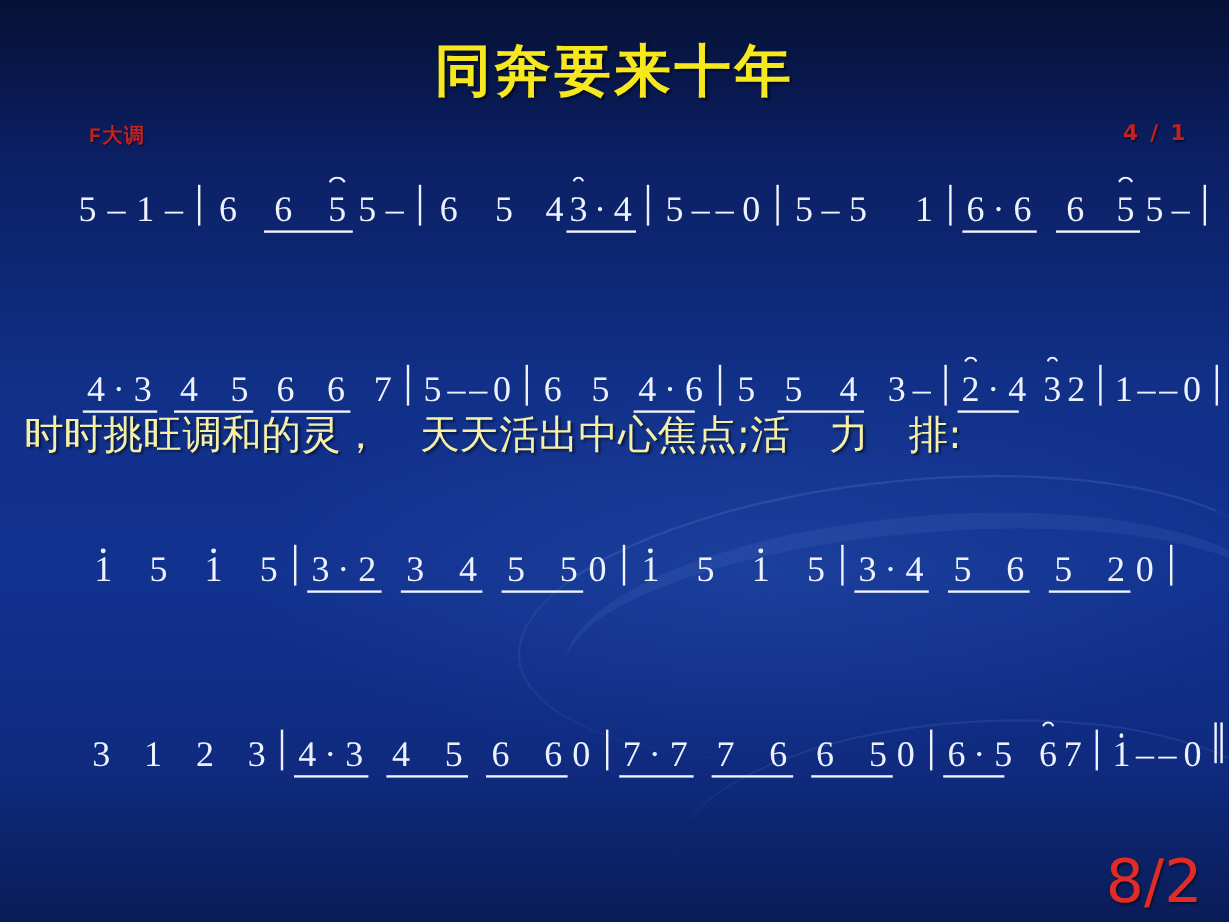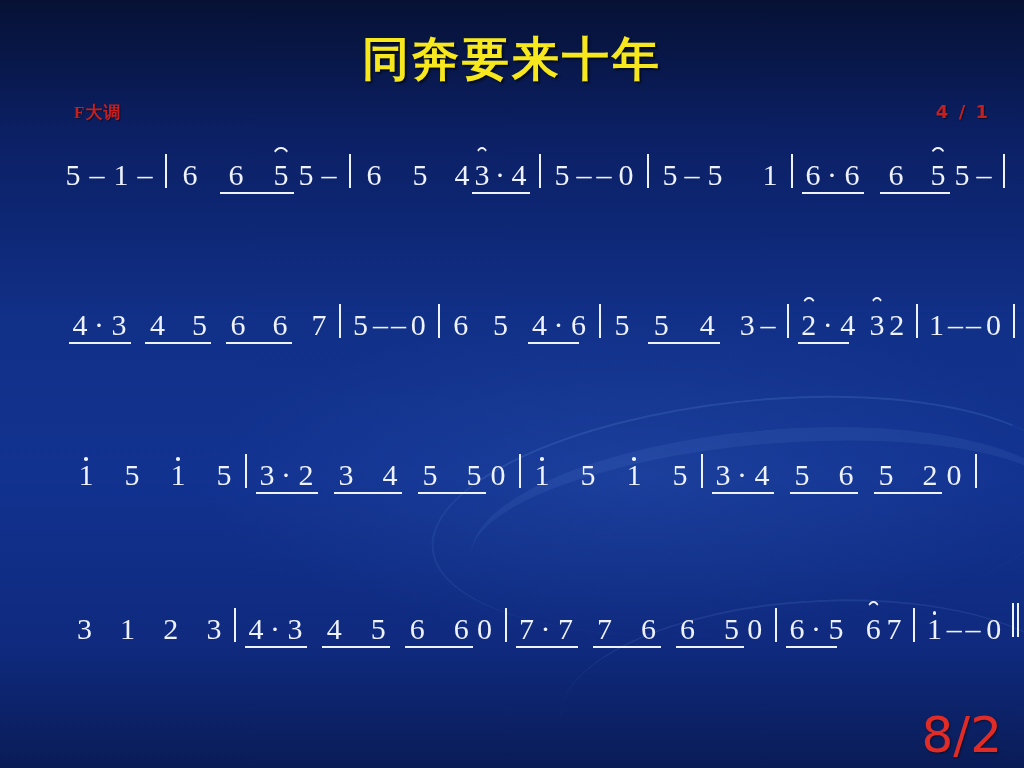--- a/index.html
+++ b/index.html
@@ -37,21 +37,21 @@
   
   #title{
     position:absolute;left:0;top:28px;width:1024px;text-align:center;
     font-family:"DejaVu Sans", sans-serif;
     font-weight:bold;font-size:47px;letter-spacing:3px;
     color:#f6e81d;
     text-shadow:2px 2px 2px rgba(0,0,0,0.55);
   }
   #keysig{
     position:absolute;left:74px;top:101px;
-    font-family:Liberation Serif, serif;
+    font-family:Liberation Mono, monospace;
     font-weight:bold;font-size:17px;color:#c42020;
     letter-spacing:1px;
     text-shadow:1px 1px 1px rgba(0,0,0,0.45);
   }
   #timesig{
     position:absolute;right:34px;top:101px;
     font-family:"DejaVu Sans", sans-serif;
     font-weight:bold;font-size:18px;color:#c42020;
     letter-spacing:2px;
     text-shadow:1px 1px 1px rgba(0,0,0,0.45);
@@ -243,20 +243,21 @@
         <span class="sp" style="width:8px"></span>
       <span class="n slur" style="width:22px">3</span>
         <span class="n" style="width:22px">2</span>
       <span class="bar"></span>
       <span class="n" style="width:22px">1</span>
         <span class="n" style="width:20px">–</span>
         <span class="n" style="width:20px">–</span>
         <span class="n" style="width:24px">0</span>
       <span class="bar"></span>
     </div>
+    <div class="lyrics"><span class="pre"></span><span>时时挑旺调和的灵，　天天活出中心焦点;活　力　排:</span></div>
   </div>
 
   <div class="system" style="top:444px">
     <div class="notes">
       <span class="sp" style="width:14px"></span>
       <span class="n hi" style="width:24px">1</span>
         <span class="sp" style="width:22px"></span>
       <span class="n" style="width:24px">5</span>
         <span class="sp" style="width:22px"></span>
       <span class="n hi" style="width:24px">1</span>

